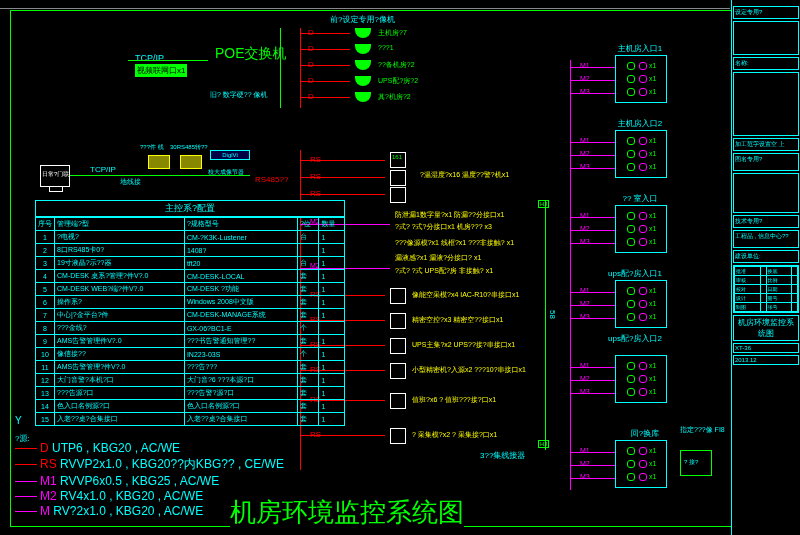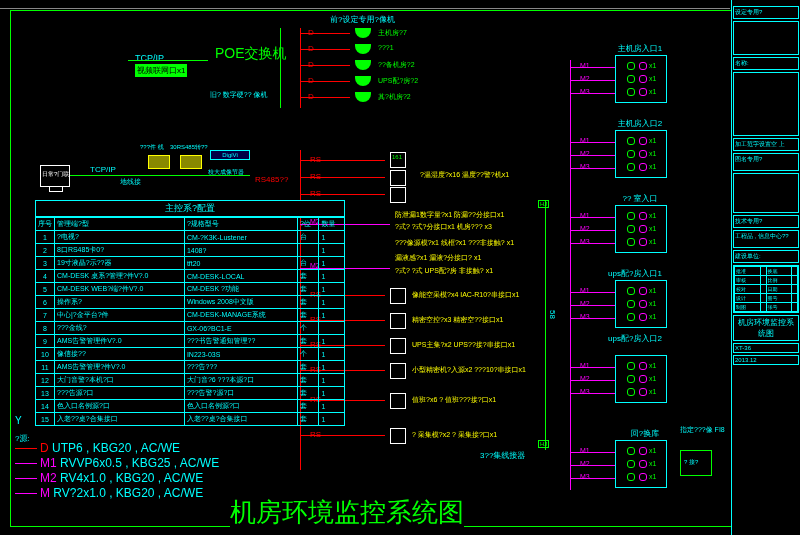--- a/index.html
+++ b/index.html
@@ -402,20 +402,21 @@
           </tr>
     </tbody>
       </table>
   </div>
 
   <div class="yaxis">Y</div>
   <div class="cyan" style="position:absolute;left:15px;top:433px;font-size:8px">?源:</div>
 
   <div class="legend">
     <div class="legend-row"><span class="legend-swatch" style="border-color:#f00"></span><span class="red">D</span> <span class="cyan">UTP6 , KBG20 , AC/WE</span></div>
+    <div class="legend-row"><span class="legend-swatch" style="border-color:#f00"></span><span class="red">RS</span> <span class="cyan">RVVP2x1.0 , KBG20??内KBG?? , CE/WE</span></div>
     <div class="legend-row"><span class="legend-swatch" style="border-color:#f0f"></span><span class="magenta">M1</span> <span class="cyan">RVVP6x0.5 , KBG25 , AC/WE</span></div>
     <div class="legend-row"><span class="legend-swatch" style="border-color:#f0f"></span><span class="magenta">M2</span> <span class="cyan">RV4x1.0 , KBG20 , AC/WE</span></div>
     <div class="legend-row"><span class="legend-swatch" style="border-color:#f0f"></span><span class="magenta">M</span> <span class="cyan">RV?2x1.0 , KBG20 , AC/WE</span></div>
   </div>
 
   <div class="sidebar">
     <div class="sb-box" style="margin-top:6px">设定专用?</div>
     <div class="sb-box" style="height:30px"></div>
     <div class="sb-box">名称:</div>
     <div class="sb-box" style="height:60px"></div>

